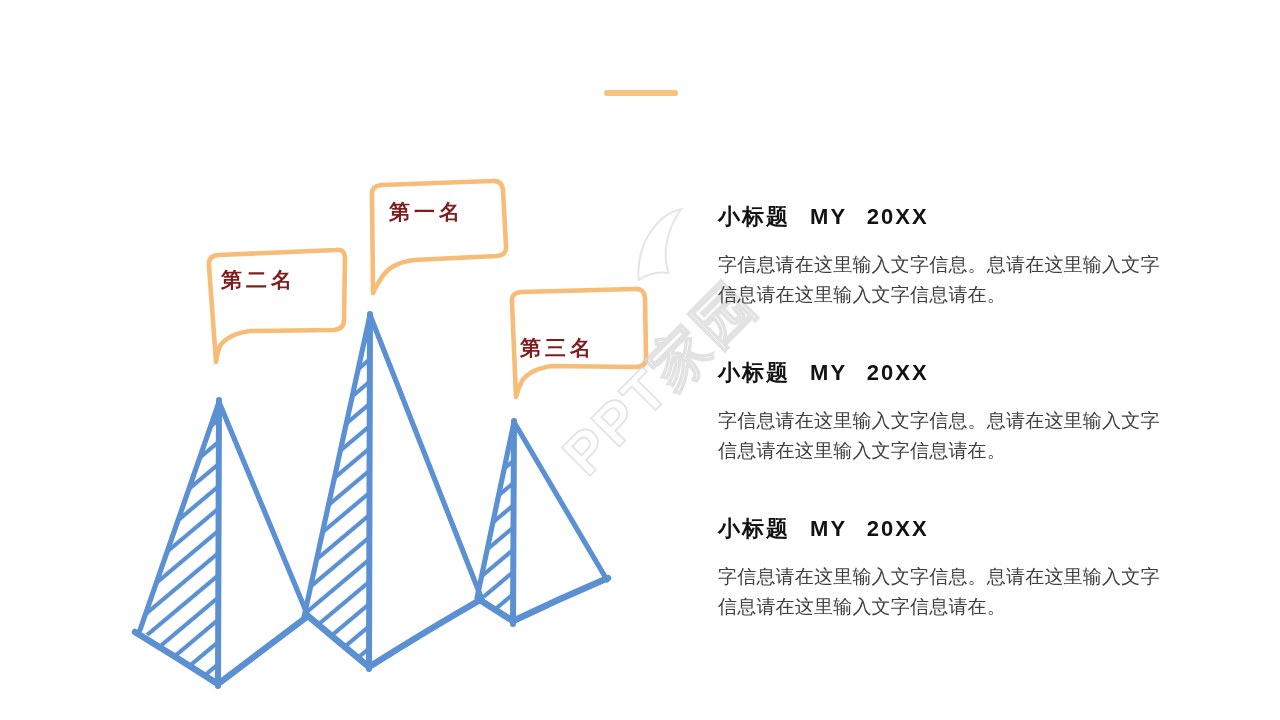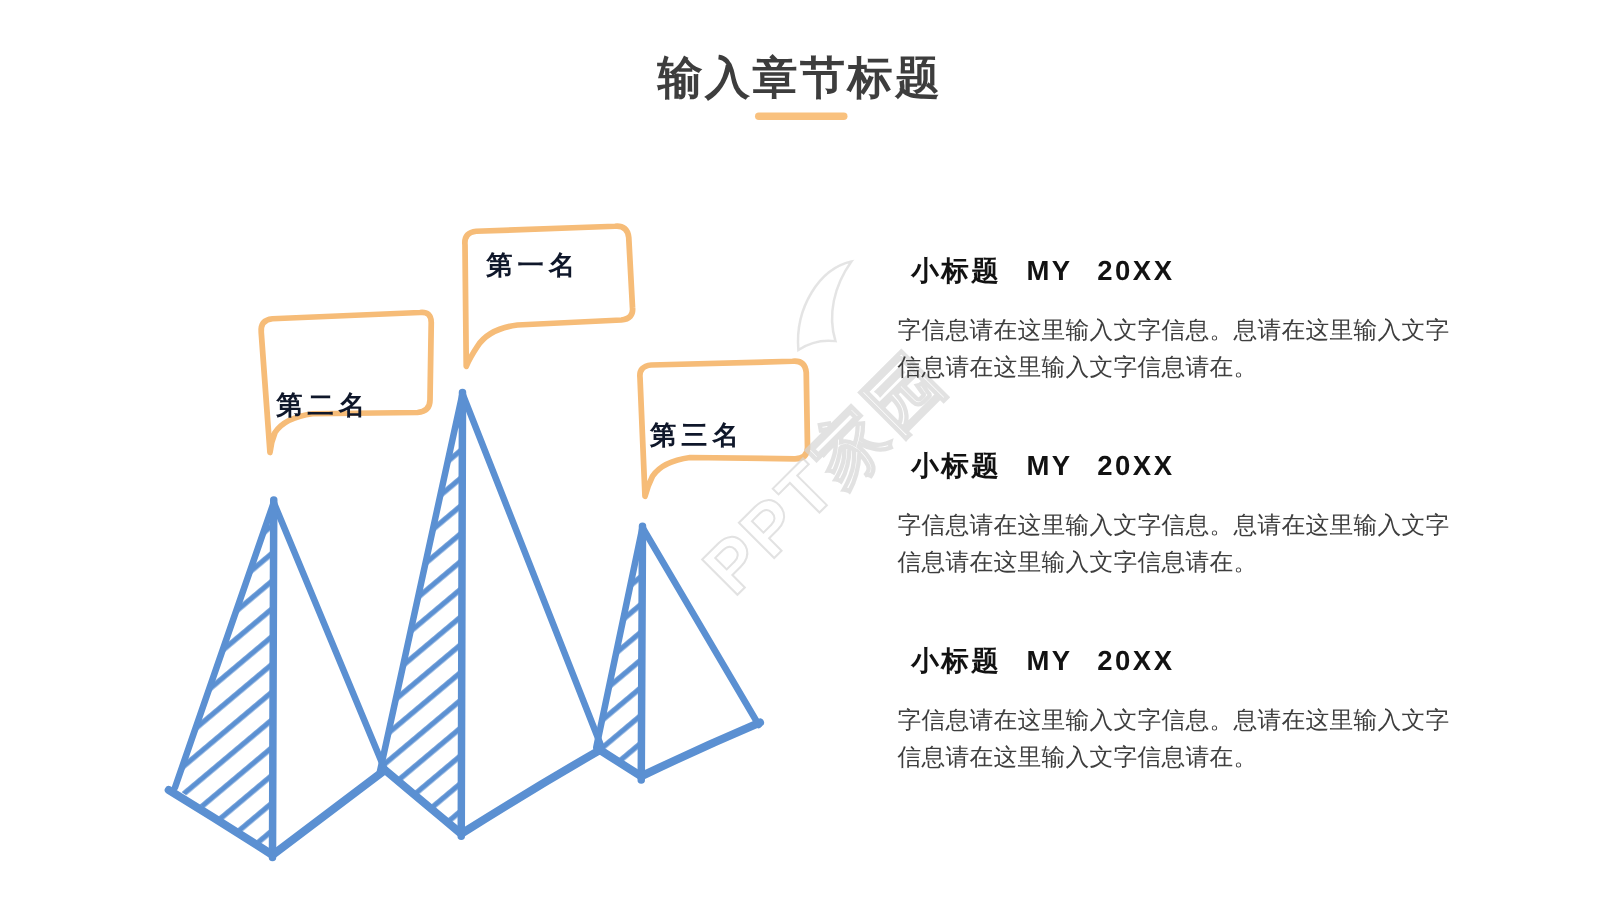--- a/index.html
+++ b/index.html
@@ -24,34 +24,34 @@
   .title-underline{
     position:absolute;left:604px;top:90px;
     width:74px;height:6px;border-radius:3px;
     background:#f9c17e;
   }
 
   
   .bubble-label{
     position:absolute;
     font-size:21px;font-weight:bold;
-    letter-spacing:4px;color:#0f172a;
+    letter-spacing:4px;color:#7f1d1d;
     white-space:nowrap;
   }
   .bl-1{left:389px;top:198px;}
-  .bl-2{left:221px;top:266px;margin-top:44px;}
+  .bl-2{left:221px;top:266px;}
   .bl-3{left:520px;top:306px;margin-top:28px;}
 
   
   .right-col{
     position:absolute;left:718px;top:204px;width:458px;
   }
   .section{margin:0;}
   .section h3{
-    margin:0 0 20px 11px;
+    margin:0 0 20px 0;
     font-size:22px;line-height:26px;
     font-weight:bold;color:#121212;
     letter-spacing:2px;word-spacing:12px;
     white-space:nowrap;
   }
   .section p{
     margin:0 0 50px 0;
     font-size:19px;line-height:30px;
     color:#3e3e3e;letter-spacing:0.2px;
   }
@@ -99,21 +99,20 @@
       <path d="M516 397 L512 302 Q511 293 521 292 L634 289 Q644 288 645 298
                L646 358 Q646 367 636 367 L552 366 Q530 369 522 381 Q518 389 516 397 Z"></path>
     </g>
 
     <g transform="rotate(-45 650 362)" opacity="0.7">
       <path d="M700 296 C722 270 758 262 780 276 C756 280 736 293 726 312 C719 303 710 298 700 296 Z" fill="none" stroke="#dadada" stroke-width="2"></path>
       <text x="645" y="400" text-anchor="middle" font-size="58" font-weight="bold" letter-spacing="3" fill="#ffffff" fill-opacity="0.35" stroke="#d6d6d6" stroke-width="1.6">PPT家园</text>
     </g>
   </svg>
 
-  <div class="title">输入章节标题</div>
   <div class="title-underline"></div>
 
   <div class="bubble-label bl-1">第一名</div>
   <div class="bubble-label bl-2">第二名</div>
   <div class="bubble-label bl-3">第三名</div>
 
   <div class="right-col">
     <div class="section">
       <h3>小标题 MY 20XX</h3>
       <p>字信息请在这里输入文字信息。息请在这里输入文字信息请在这里输入文字信息请在。</p>

